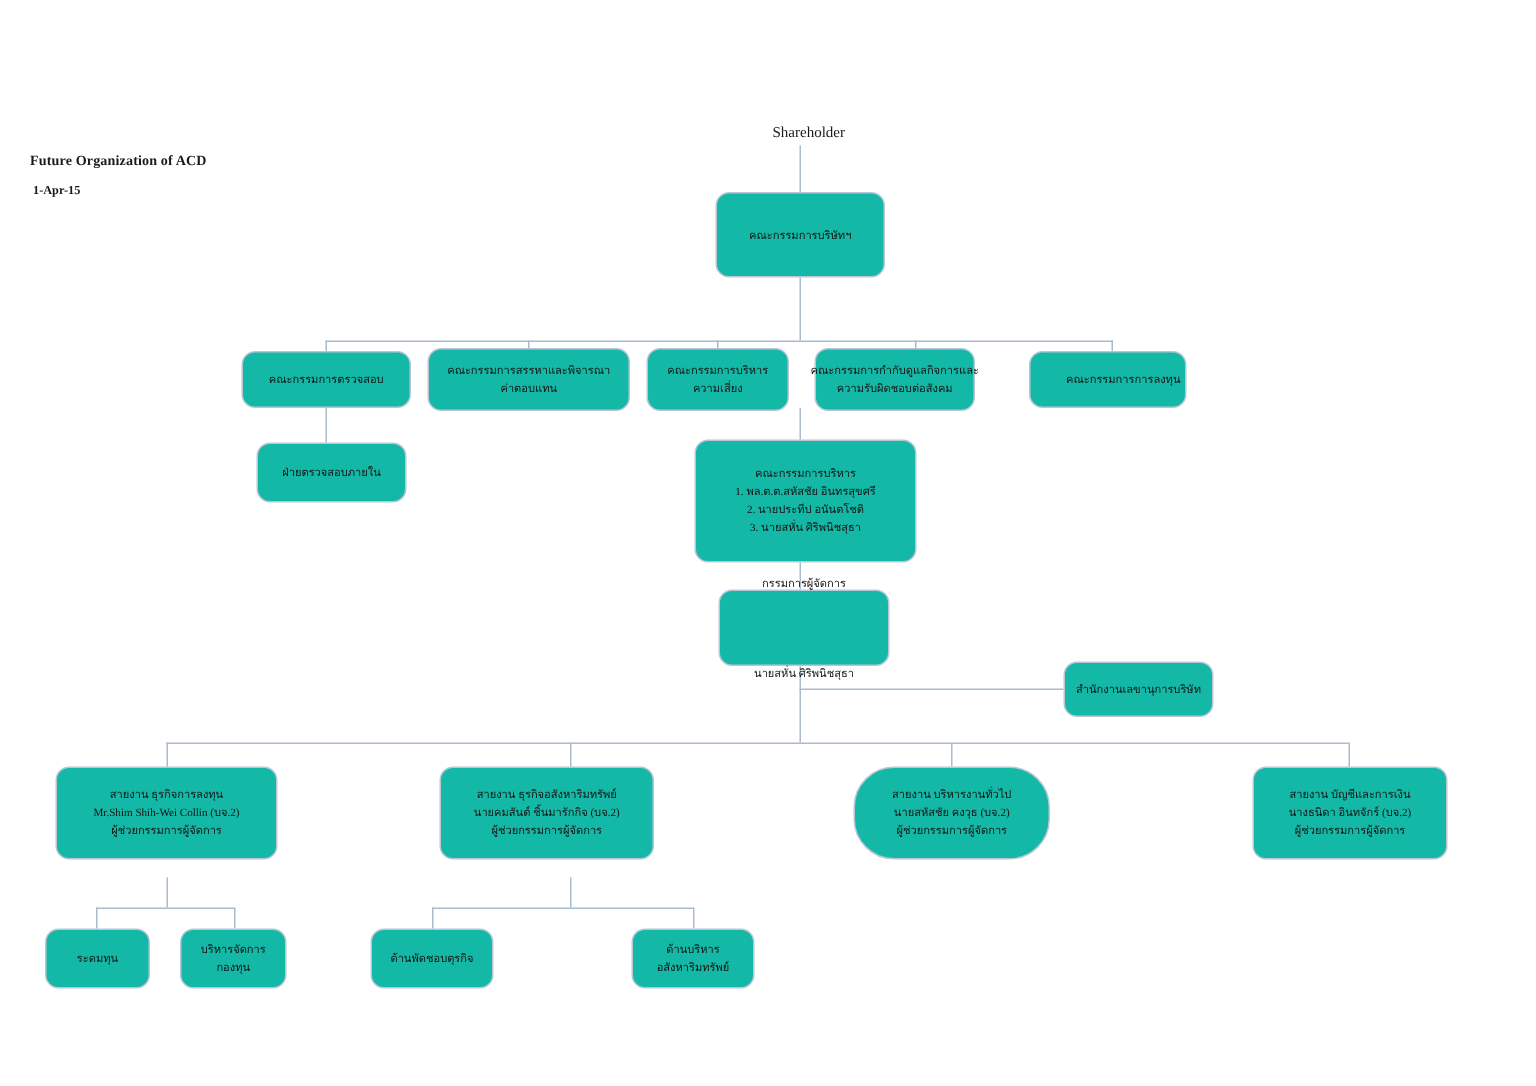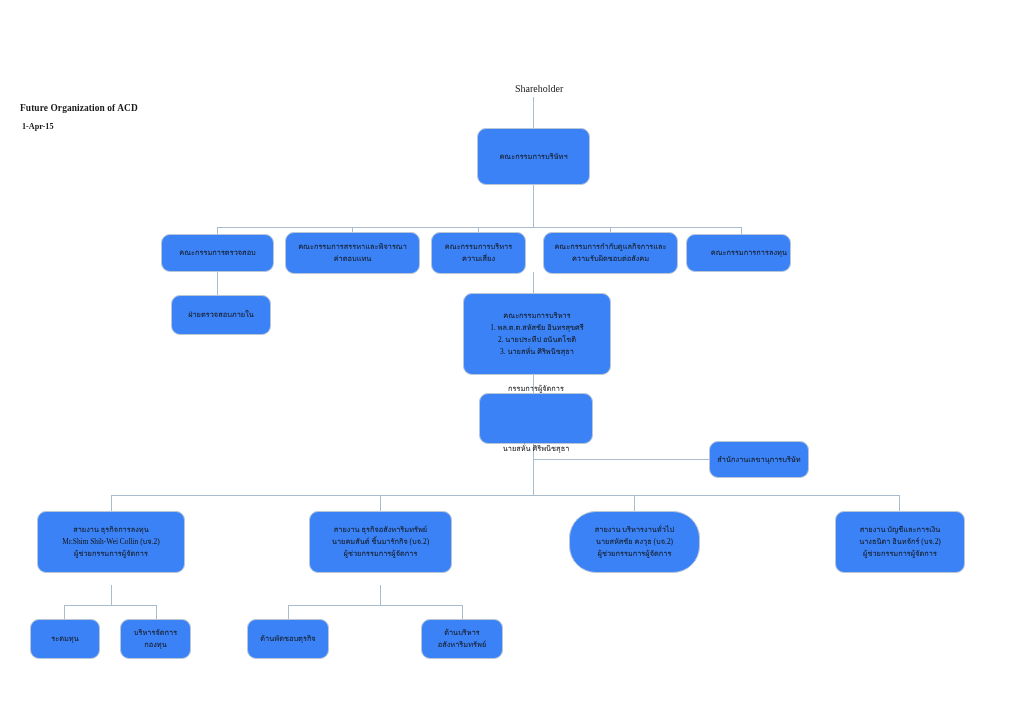--- a/index.html
+++ b/index.html
@@ -20,21 +20,21 @@
     left: 0;
     top: 0;
     width: 1024px;
     height: 724px;
   }
   .node {
     position: absolute;
     box-sizing: border-box;
     border: 1px solid #b9c6d6;
     border-radius: 9px;
-    background: #3b82f6;
+    background: #14b8a6;
     display: flex;
     flex-direction: column;
     align-items: center;
     justify-content: center;
     text-align: center;
     font-size: 7.4px;
     line-height: 1.62;
     color: #131313;
     z-index: 3;
     padding: 2px 3px;
@@ -128,21 +128,21 @@
   <div class="node" style="left:285px; top:232px; width:135px; height:42px;">
     <span class="ln">คณะกรรมการสรรหาและพิจารณา</span>
     <span class="ln">ค่าตอบแทน</span>
   </div>
 
   <div class="node" style="left:431px; top:232px; width:95px; height:42px;">
     <span class="ln">คณะกรรมการบริหาร</span>
     <span class="ln">ความเสี่ยง</span>
   </div>
 
-  <div class="node" style="left:543px; top:232px; width:135px; height:42px;">
+  <div class="node" style="left:543px; top:232px; width:107px; height:42px;">
     <span class="ln">คณะกรรมการกำกับดูแลกิจการและ</span>
     <span class="ln">ความรับผิดชอบต่อสังคม</span>
   </div>
 
   <div class="node" style="left:686px; top:234px; width:105px; height:38px;align-items:flex-end;">
     <span class="ln">คณะกรรมการการลงทุน</span>
   </div>
 
   <div class="node" style="left:171px; top:295px; width:100px; height:40px;">
     <span class="ln">ฝ่ายตรวจสอบภายใน</span>
@@ -163,21 +163,21 @@
   <div class="node" style="left:709px; top:441px; width:100px; height:37px;">
     <span class="ln">สำนักงานเลขานุการบริษัท</span>
   </div>
 
   <div class="node" style="left:37px; top:511px; width:148px; height:62px;">
     <span class="ln">สายงาน ธุรกิจการลงทุน</span>
     <span class="ln">Mr.Shim Shih-Wei Collin (บจ.2)</span>
     <span class="ln">ผู้ช่วยกรรมการผู้จัดการ</span>
   </div>
 
-  <div class="node" style="left:309px; top:511px; width:143px; height:62px;">
+  <div class="node" style="left:293px; top:511px; width:143px; height:62px;">
     <span class="ln">สายงาน ธุรกิจอสังหาริมทรัพย์</span>
     <span class="ln">นายคมสันต์   ชิ้นมารักกิจ (บจ.2)</span>
     <span class="ln">ผู้ช่วยกรรมการผู้จัดการ</span>
   </div>
 
   <div class="node" style="left:569px; top:511px; width:131px; height:62px;border-radius:27px;">
     <span class="ln">สายงาน บริหารงานทั่วไป</span>
     <span class="ln">นายสหัสชัย  คงวุธ (บจ.2)</span>
     <span class="ln">ผู้ช่วยกรรมการผู้จัดการ</span>
   </div>

